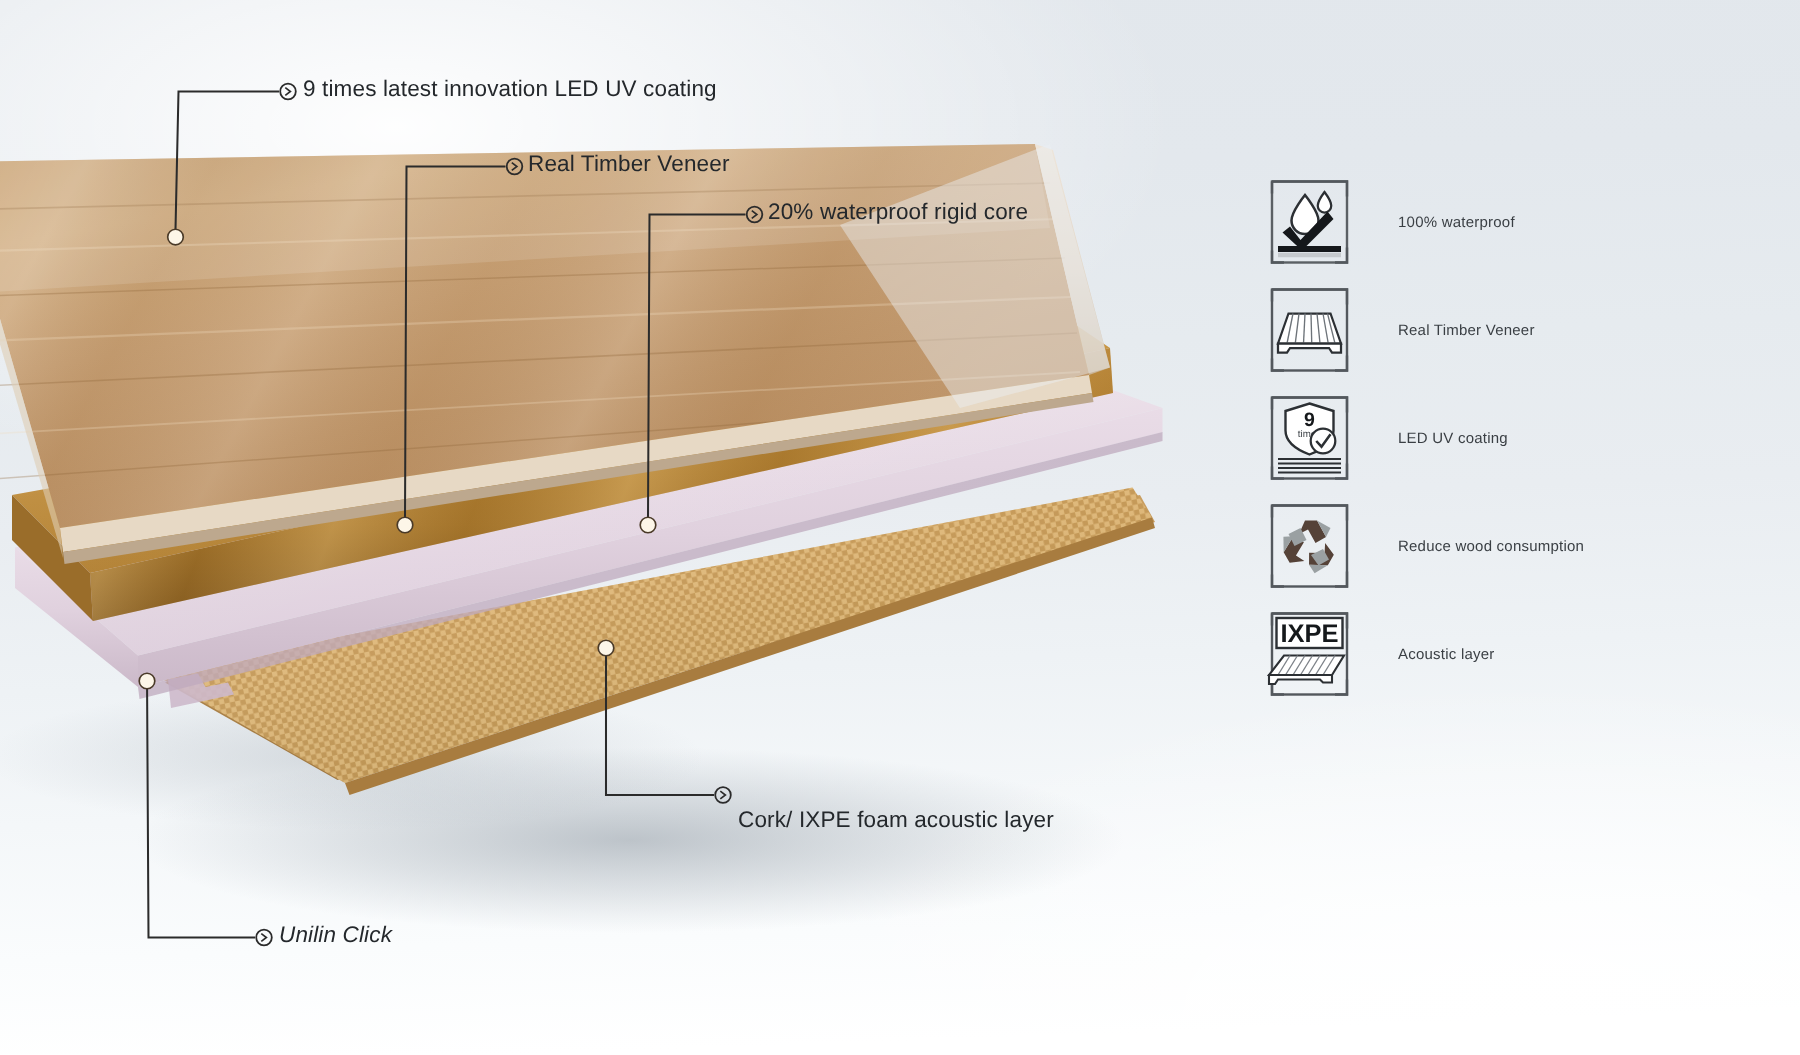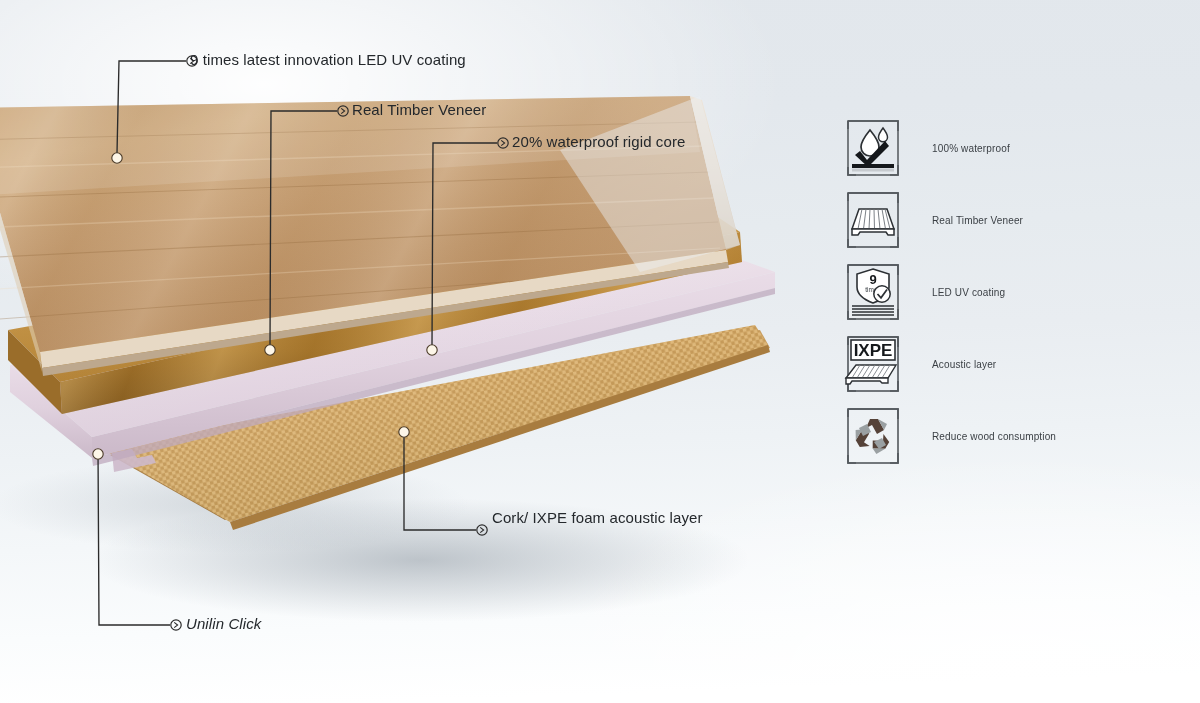--- a/index.html
+++ b/index.html
@@ -284,24 +284,24 @@
     <g id="dot-group">
         <circle cx="117" cy="158" r="5.2" fill="#fdf6e8" stroke="#4a3a28" stroke-width="1.1"></circle>
         <circle cx="270" cy="350" r="5.2" fill="#fdf6e8" stroke="#4a3a28" stroke-width="1.1"></circle>
         <circle cx="432" cy="350" r="5.2" fill="#fdf6e8" stroke="#4a3a28" stroke-width="1.1"></circle>
         <circle cx="404" cy="432" r="5.2" fill="#fdf6e8" stroke="#4a3a28" stroke-width="1.1"></circle>
         <circle cx="98" cy="454" r="5.2" fill="#fdf6e8" stroke="#4a3a28" stroke-width="1.1"></circle>
       </g>
   </svg>
 
   <div id="callout-labels">
-      <div class="callout-text" style="left: 190px; top: 51px;">9 times latest innovation LED UV coating</div>
+      <div class="callout-text" style="left: 202px; top: 51px;">9 times latest innovation LED UV coating</div>
       <div class="callout-text" style="left: 352px; top: 101px;">Real Timber Veneer</div>
       <div class="callout-text" style="left: 512px; top: 133px;">20% waterproof rigid core</div>
-      <div class="callout-text" style="left: 492px; top: 509px;">Cork/ IXPE foam acoustic layer</div>
+      <div class="callout-text" style="left: 492px; top: 538px;">Cork/ IXPE foam acoustic layer</div>
       <div class="callout-text" style="left: 186px; top: 615px; font-style: italic;">Unilin Click</div>
     </div>
 
   <div id="features">
 
     <div class="feature-row">
       <div class="feature-icon">
         <svg width="66" height="66" viewBox="0 0 66 66">
           <path d="M8 6 L8 14 M8 6 L58 6 L58 16 M58 50 L58 60 L50 60 M16 60 L8 60 L8 52" stroke="#53585d" stroke-width="1.6" fill="none"></path>
           <rect x="8" y="6" width="50" height="54" stroke="#53585d" stroke-width="1.6" fill="none" opacity="0.95"></rect>
@@ -349,43 +349,20 @@
           <path d="M37.5 35 L41 38.8 L47 30.5" stroke="#2c3034" stroke-width="1.7" fill="none"></path>
           <g stroke="#2c3034" stroke-width="1.3">
             <path d="M12 47 L54 47"></path>
               <path d="M12 50 L54 50"></path>
             <path d="M12 53 L54 53"></path>
               <path d="M12 56 L54 56"></path>
           </g>
         </svg>
       </div>
       <div class="feature-label">LED UV coating</div>
-    </div>
-
-    <div class="feature-row">
-      <div class="feature-icon">
-        <svg width="66" height="66" viewBox="0 0 66 66">
-          <path d="M8 6 L8 14 M8 6 L58 6 L58 16 M58 50 L58 60 L50 60 M16 60 L8 60 L8 52" stroke="#53585d" stroke-width="1.6" fill="none"></path>
-          <rect x="8" y="6" width="50" height="54" stroke="#53585d" stroke-width="1.6" fill="none"></rect>
-          <rect x="11" y="9" width="44" height="20" fill="#ffffff" stroke="#2c3034" stroke-width="1.6"></rect>
-          <text x="33" y="25" font-family="'Liberation Sans',sans-serif" font-size="17" font-weight="bold" fill="#15181b" text-anchor="middle">IXPE</text>
-          <path d="M16 34 L56 34 L48 47 L6 47 Z" fill="#ffffff" stroke="#2c3034" stroke-width="1.4"></path>
-          <g stroke="#7d8288" stroke-width="0.9">
-            <path d="M20 34 L12 47"></path>
-              <path d="M25 34 L17 47"></path>
-              <path d="M30 34 L22 47"></path>
-            <path d="M35 34 L27 47"></path>
-              <path d="M40 34 L32 47"></path>
-              <path d="M45 34 L37 47"></path>
-            <path d="M50 34 L42 47"></path>
-          </g>
-          <path d="M6 47 L48 47 L48 52 L42 52 L40 50 L12 50 L10 53 L6 53 Z" fill="#ffffff" stroke="#2c3034" stroke-width="1.4"></path>
-        </svg>
-      </div>
-      <div class="feature-label">Acoustic layer</div>
     </div>
 
     <div class="feature-row">
       <div class="feature-icon">
         <svg width="66" height="66" viewBox="0 0 66 66">
           <path d="M8 6 L8 14 M8 6 L58 6 L58 16 M58 50 L58 60 L50 60 M16 60 L8 60 L8 52" stroke="#53585d" stroke-width="1.6" fill="none"></path>
           <rect x="8" y="6" width="50" height="54" stroke="#53585d" stroke-width="1.6" fill="none"></rect>
           <g transform="translate(33,33)">
             <g>
               <path d="M -3 -17 L 5 -17 L 11 -6 L 4 -2 L -1 -11 L -7 -8 Z" fill="#554238"></path>
@@ -400,14 +377,37 @@
               <path d="M 5 -17 L 14 -12 L 11 -6 Z" fill="#9aa0a2"></path>
             </g>
             <path d="M -14 -8 L -6 -12 L -2 -4 L -10 0 Z" fill="#9aa0a2"></path>
             <path d="M 13 9 L 6 13 L 1 6 L 9 2 Z" fill="#9aa0a2"></path>
           </g>
         </svg>
       </div>
       <div class="feature-label">Reduce wood consumption</div>
     </div>
 
+    <div class="feature-row">
+      <div class="feature-icon">
+        <svg width="66" height="66" viewBox="0 0 66 66">
+          <path d="M8 6 L8 14 M8 6 L58 6 L58 16 M58 50 L58 60 L50 60 M16 60 L8 60 L8 52" stroke="#53585d" stroke-width="1.6" fill="none"></path>
+          <rect x="8" y="6" width="50" height="54" stroke="#53585d" stroke-width="1.6" fill="none"></rect>
+          <rect x="11" y="9" width="44" height="20" fill="#ffffff" stroke="#2c3034" stroke-width="1.6"></rect>
+          <text x="33" y="25" font-family="'Liberation Sans',sans-serif" font-size="17" font-weight="bold" fill="#15181b" text-anchor="middle">IXPE</text>
+          <path d="M16 34 L56 34 L48 47 L6 47 Z" fill="#ffffff" stroke="#2c3034" stroke-width="1.4"></path>
+          <g stroke="#7d8288" stroke-width="0.9">
+            <path d="M20 34 L12 47"></path>
+              <path d="M25 34 L17 47"></path>
+              <path d="M30 34 L22 47"></path>
+            <path d="M35 34 L27 47"></path>
+              <path d="M40 34 L32 47"></path>
+              <path d="M45 34 L37 47"></path>
+            <path d="M50 34 L42 47"></path>
+          </g>
+          <path d="M6 47 L48 47 L48 52 L42 52 L40 50 L12 50 L10 53 L6 53 Z" fill="#ffffff" stroke="#2c3034" stroke-width="1.4"></path>
+        </svg>
+      </div>
+      <div class="feature-label">Acoustic layer</div>
+    </div>
+
   </div>
 </div>
 
 </body></html>

